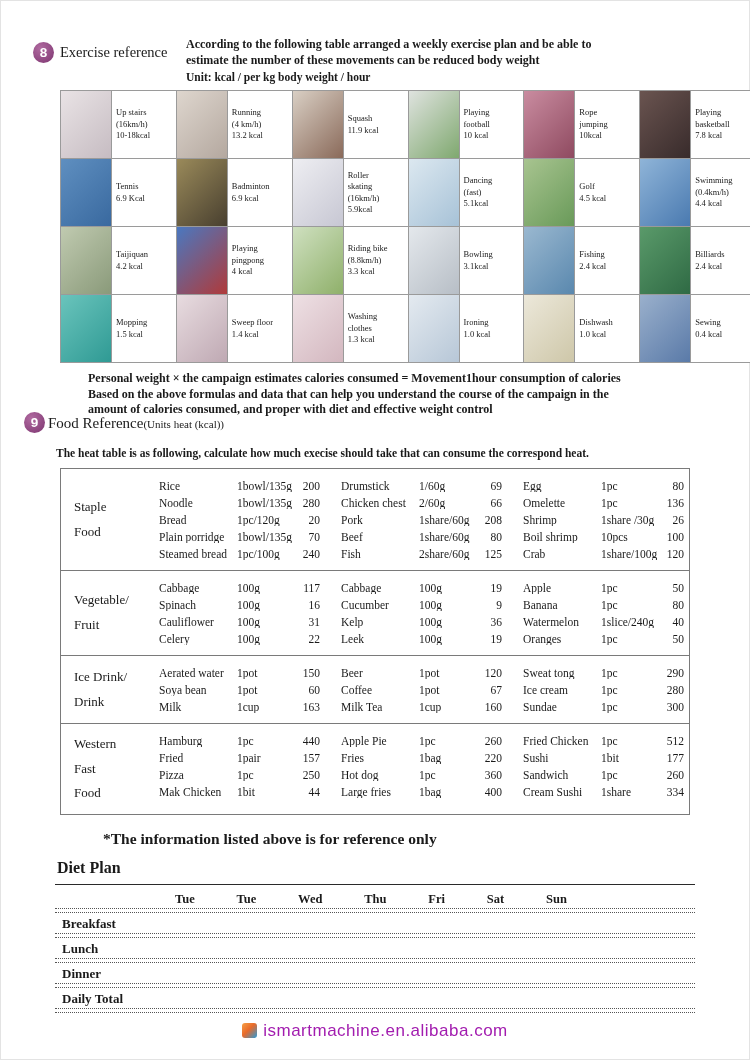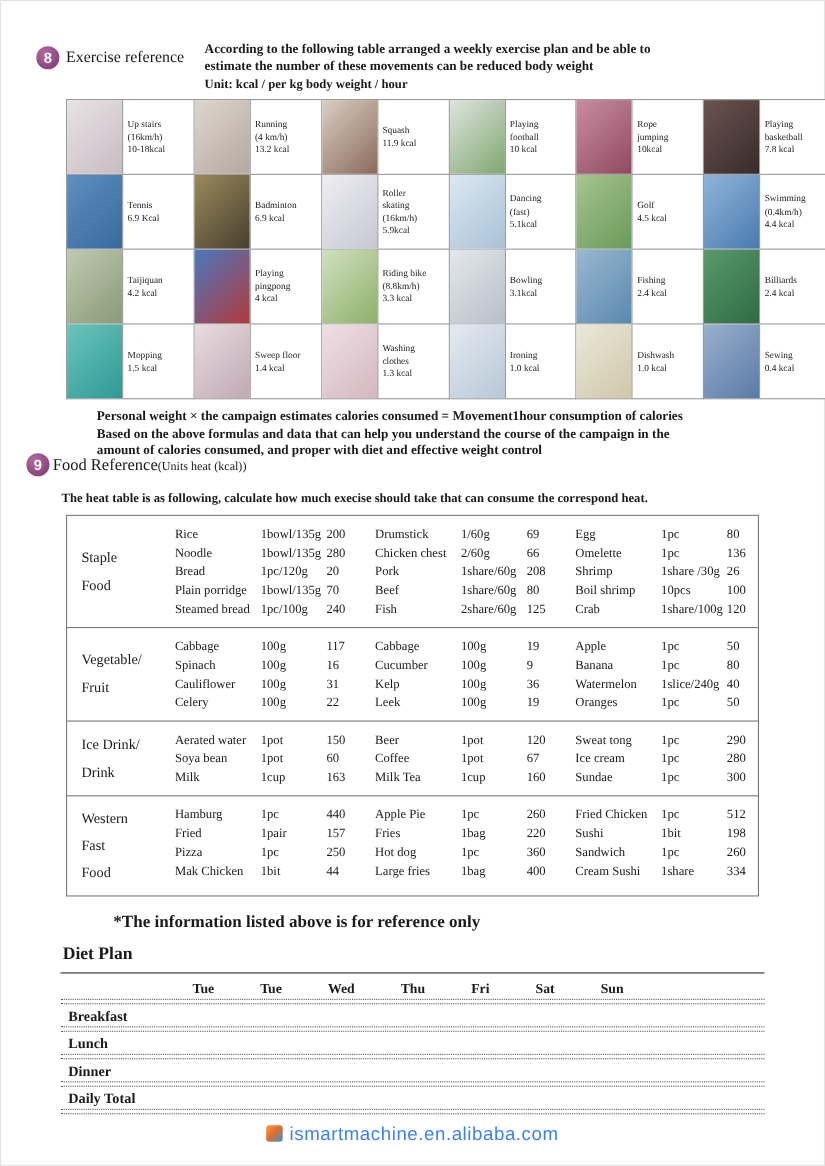--- a/index.html
+++ b/index.html
@@ -42,36 +42,36 @@
   .food-table { position:absolute; left:60px; top:468px; width:630px; border:1px solid #7a7a7a; box-sizing:border-box; background:#fff; }
   .food-group { display:flex; border-bottom:1px solid #7a7a7a; padding:8px 0; }
   .food-group:last-child { border-bottom:none; }
   .food-cat { width:82px; box-sizing:border-box; padding-left:13px; display:flex; flex-direction:column; justify-content:center;
     font-size:13px; line-height:1.9; }
   .food-cols { flex:1; display:flex; }
   .food-col { flex:1; min-width:0; }
   .food-row { display:flex; align-items:center; height:17px; font-size:11.5px;margin-left:16px; }
   .f-name { flex:0 0 47%; white-space:nowrap; overflow:hidden; }
   .f-qty  { flex:0 0 36%; white-space:nowrap; overflow:hidden; }
-  .f-kcal { flex:1; text-align:left; padding-right:5px; white-space:nowrap; }
+  .f-kcal { flex:1; text-align:right; padding-right:5px; white-space:nowrap; }
 
   .ref-note { position:absolute; left:103px; top:830px; font-size:15.5px; font-weight:bold; }
 
   .diet-title { position:absolute; left:57px; top:859px; font-size:16px; font-weight:bold; }
   .diet-rule { position:absolute; left:55px; width:640px; top:884px; border-top:1.5px solid #2a2a2a; }
   .days-row { position:absolute; left:175px; top:892px; width:392px; display:flex; justify-content:space-between;
     font-size:12.5px; font-weight:bold; }
   .diet-rows { position:absolute; left:55px; top:908px; width:640px; }
   .dots { height:3px; border-top:1px dotted #555; border-bottom:1px dotted #555; }
   .diet-row-label { height:20px; padding:3px 0 0 7px; font-size:13px; font-weight:bold; box-sizing:border-box; }
 
   .footer { position:absolute; left:0; right:0; top:1021px; text-align:center; }
   .wm-icon { display:inline-block; width:15px; height:15px; border-radius:3px; vertical-align:-2px; margin-right:6px;
     background:linear-gradient(135deg,#f7a046 0%, #e86a2a 45%, #2a9ad8 100%); }
-  .wm-text { color:#3b82f6; font-size:17px; font-family:"Liberation Sans", sans-serif; letter-spacing:0.5px; }
+  .wm-text { color:#a21caf; font-size:17px; font-family:"Liberation Sans", sans-serif; letter-spacing:0.5px; }
 </style>
 </head>
 <body>
 
 <div class="page-frame"></div>
 
 <div class="badge badge8">8</div>
 <div class="sec8-title">Exercise reference</div>
 <div class="sec8-desc">According to the following table arranged a weekly exercise plan and be able to
 estimate the number of these movements can be reduced body weight</div>
@@ -544,21 +544,21 @@
         </div>
         <div class="food-col">
           <div class="food-row">
             <span class="f-name">Fried Chicken</span>
             <span class="f-qty">1pc</span>
             <span class="f-kcal">512</span>
           </div>
           <div class="food-row">
             <span class="f-name">Sushi</span>
             <span class="f-qty">1bit</span>
-            <span class="f-kcal">198</span>
+            <span class="f-kcal">177</span>
           </div>
           <div class="food-row">
             <span class="f-name">Sandwich</span>
             <span class="f-qty">1pc</span>
             <span class="f-kcal">260</span>
           </div>
           <div class="food-row">
             <span class="f-name">Cream Sushi</span>
             <span class="f-qty">1share</span>
             <span class="f-kcal">334</span>

